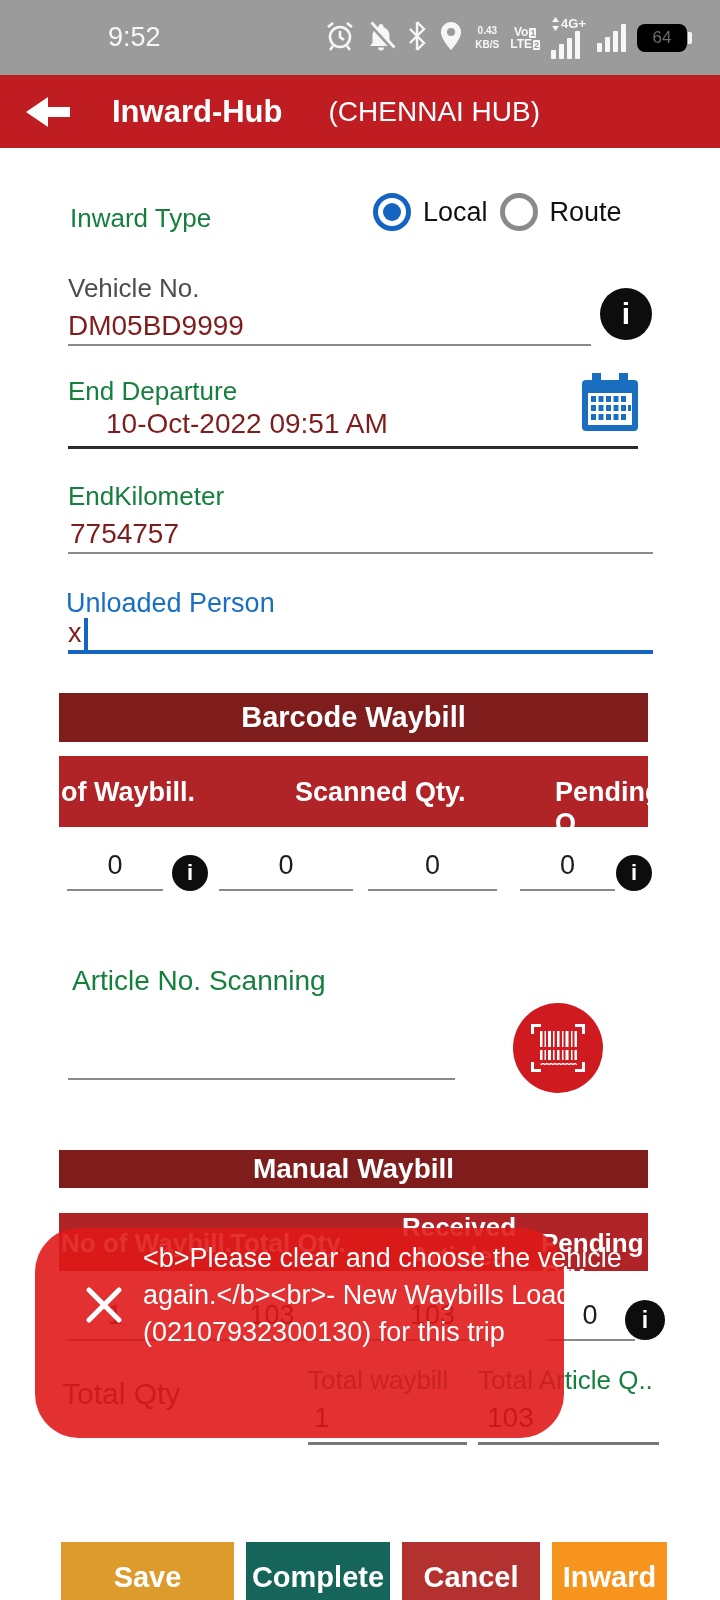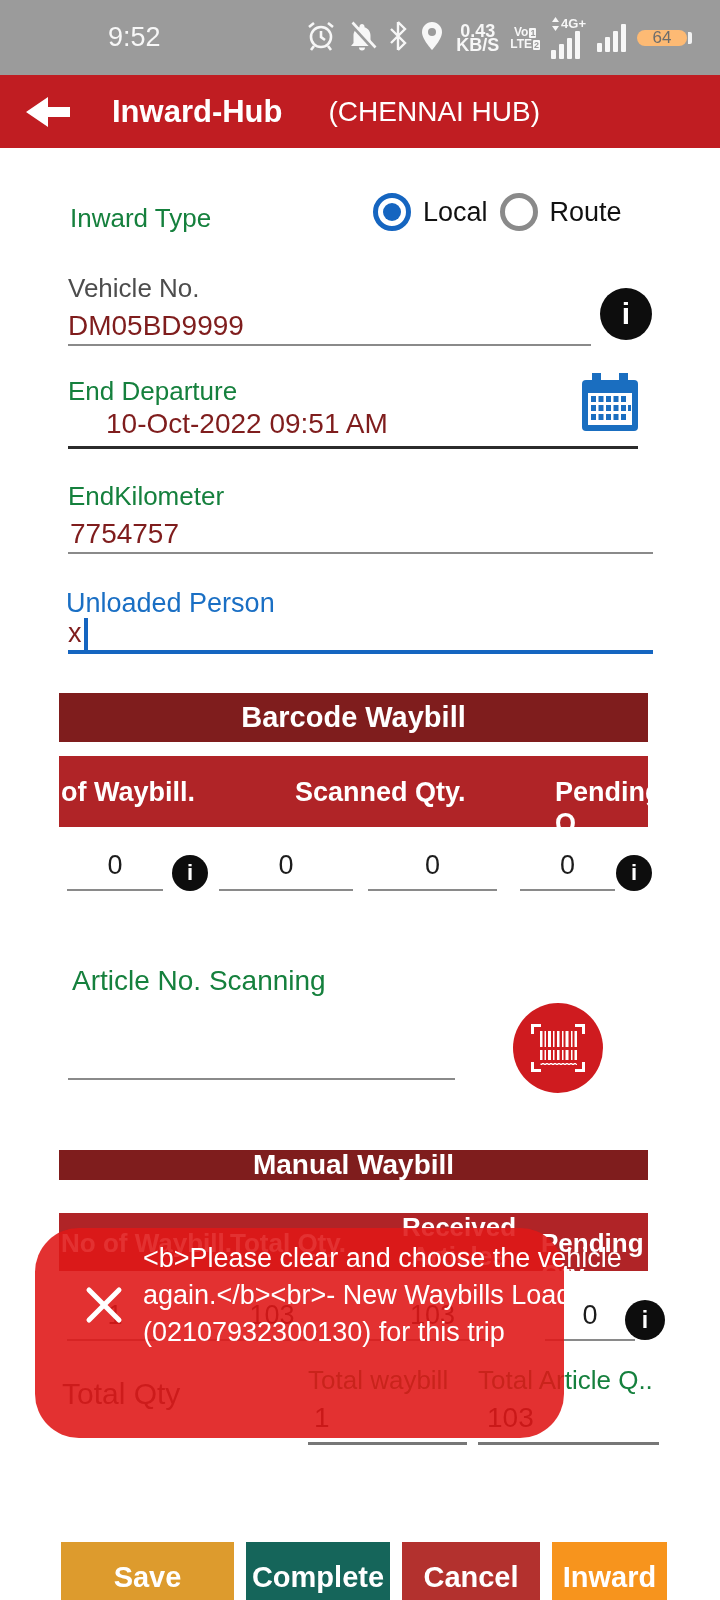--- a/index.html
+++ b/index.html
@@ -4,30 +4,30 @@
 <style>
   html,body{margin:0;padding:0;}
   .page{position:relative;width:720px;height:1600px;background:#fff;overflow:hidden;
         font-family:"Liberation Sans",sans-serif;}
   .abs{position:absolute;}
   
   .statusbar{position:absolute;top:0;left:0;width:720px;height:75px;background:#9b9b9b;
              display:flex;align-items:center;color:#f7f7f7;}
   .sb-time{margin-left:108px;font-size:27px;}
   .sb-icons{margin-left:auto;margin-right:28px;display:flex;align-items:center;gap:11px;}
-  .sb-stack{display:flex;flex-direction:column;line-height:14px;font-size:18px;font-weight:bold;text-align:center;}
+  .sb-stack{display:flex;flex-direction:column;line-height:14px;font-size:10px;font-weight:bold;text-align:center;}
   .sb-volte{font-size:12px;line-height:12px;}
   .simbox{display:inline-block;background:#f7f7f7;color:#9b9b9b;font-size:9px;line-height:10px;
           padding:0 1px;border-radius:1px;margin-left:1px;}
   .sig-top{display:flex;align-items:center;gap:1px;font-size:13px;font-weight:bold;line-height:13px;}
   .bars{display:flex;align-items:flex-end;gap:3px;height:28px;}
   .bars i{display:block;width:5px;background:#f7f7f7;border-radius:1px;}
   .b1{height:9px}.b2{height:15px}.b3{height:21px}.b4{height:28px}
   .sb-batt{display:flex;align-items:center;}
-  .batt-body{width:50px;height:16px;background:#fdba74;border-radius:8px;color:#6d6d6d;
+  .batt-body{width:50px;height:28px;background:#000000;border-radius:8px;color:#6d6d6d;
              font-size:17px;display:flex;align-items:center;justify-content:center;}
   .batt-nub{width:4px;height:12px;background:#f2f2f2;border-radius:0 2px 2px 0;margin-left:1px;}
   
   .appbar{position:absolute;top:75px;left:0;width:720px;height:73px;background:#c01d22;
           display:flex;align-items:center;color:#fff;}
   .back{margin-left:26px;display:flex;align-items:center;cursor:pointer;}
   .appbar .title{margin-left:42px;font-size:31px;font-weight:bold;}
   .appbar .subtitle{margin-left:46px;font-size:28px;}
   
   .lbl{color:#15803d;font-size:26px;}
@@ -236,21 +236,21 @@
           <rect x="31" y="26" width="1.5" height="10"></rect>
         <rect x="34.5" y="26" width="3" height="10"></rect>
           <rect x="40" y="26" width="1.5" height="10"></rect>
           <rect x="43.5" y="26" width="2.5" height="10"></rect>
         <rect x="9" y="39" width="37" height="2" style="stroke:#cf1b1f;stroke-width:1;stroke-dasharray:2 2;"></rect>
       </g>
     </svg>
   </div>
   <div class="abs uline" style="left:68px;top:1078px;width:387px;"></div>
 
-  <div class="abs banner" style="top:1150px;height:30px;font-size:28px;">Manual Waybill</div>
+  <div class="abs banner" style="top:1150px;height:38px;font-size:28px;">Manual Waybill</div>
   <div class="abs thead" style="top:1213px;height:58px;font-size:26px;">
     <span class="abs" style="left:2px;top:15px;">No of Waybill.</span>
     <span class="abs" style="left:171px;top:15px;">Total Qty.</span>
     <span class="abs" style="left:330px;top:0;width:140px;text-align:center;line-height:29px;">Received Articles</span>
     <span class="abs" style="left:482px;top:15px;">Pending Qty.</span>
   </div>
   <div class="zfield" style="left:67px;top:1300px;width:96px;">1</div>
   <div class="zfield" style="left:205px;top:1300px;width:134px;">103</div>
   <div class="zfield" style="left:368px;top:1300px;width:129px;">103</div>
   <div class="zfield" style="left:545px;top:1300px;width:90px;">0</div>

